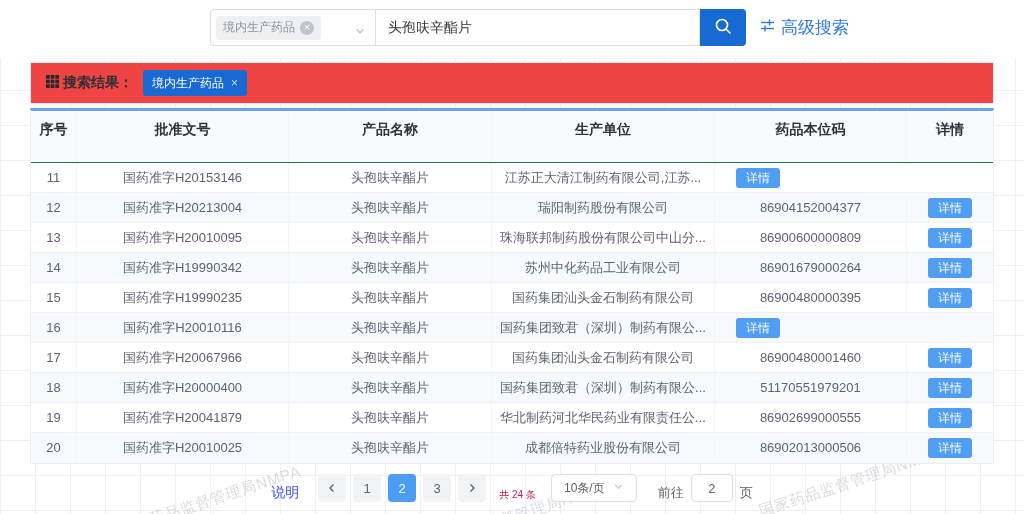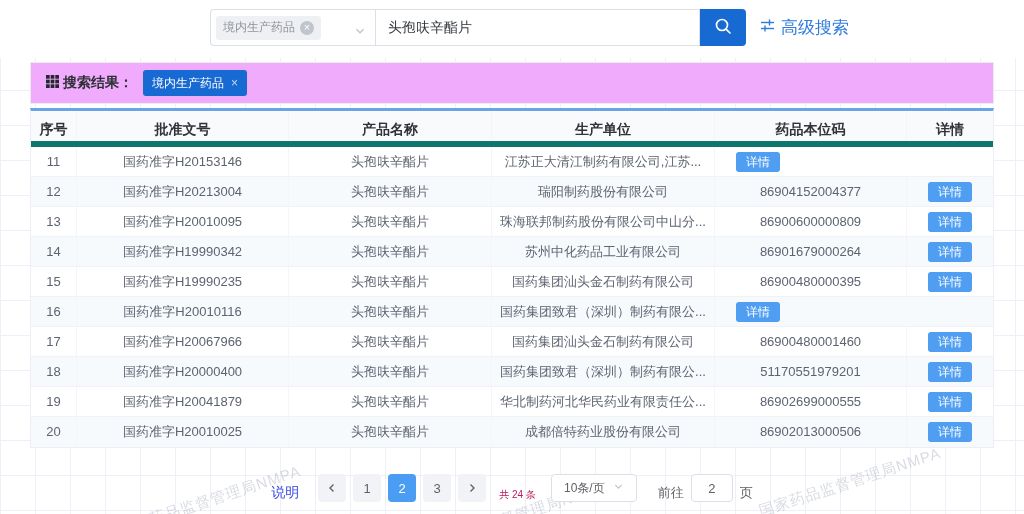--- a/index.html
+++ b/index.html
@@ -31,32 +31,32 @@
     line-height:13px; text-align:center; cursor:pointer; }
   .select-caret{ position:absolute; right:9px; top:13px; }
   .search-input{ width:325px; border:1px solid #dcdfe6; border-radius:0; padding:0 12px; font-size:14px;
     color:#33373d; outline:none; font-family:"Liberation Sans",sans-serif; }
   .search-btn{ width:46px; border:none; background:#176ad2; border-radius:0 4px 4px 0; cursor:pointer;
     display:flex; align-items:center; justify-content:center; }
   .adv-link{ display:flex; align-items:center; gap:6px; margin-left:14px; color:#2d7be0; font-size:17px;
     text-decoration:none; cursor:pointer; }
 
   
-  .results-panel{ position:absolute; left:30px; top:62px; width:964px; height:42px; background:#f0abfc;
+  .results-panel{ position:absolute; left:30px; top:62px; width:964px; height:42px; background:#ef4444;
     border:1px solid #e9ecf1; z-index:1; display:flex; align-items:center; padding:4px 15px; }
   .results-label{ font-size:14px; font-weight:bold; color:#2b2f36; margin-left:4px; }
   .result-tag{ margin-left:10px; background:#176ad2; color:#fff; font-size:12px; height:26px;
     display:inline-flex; align-items:center; gap:7px; padding:0 9px; border-radius:3px; cursor:pointer; }
   .tag-close{ color:rgba(255,255,255,0.75); font-size:12px; cursor:pointer; }
 
   
   .table-panel{ position:absolute; left:30px; top:108px; width:964px; background:#fff;
     border:1px solid #ebeef5; border-top:3px solid #6ba4e3; z-index:1; }
   .thead, .trow{ display:flex; width:100%; }
-  .thead{ background:#f9fafc; height:36px; border-bottom:6px solid #0f766e; }
+  .thead{ background:#f9fafc; height:52px; border-bottom:1px solid #0f766e; }
   .thead .cell{ font-weight:bold; font-size:14px; color:#303339; line-height:36px; }
   .trow{ height:30px; border-bottom:1px solid #f0f2f7; background:#fff; }
   .trow:last-child{ border-bottom:none; }
   .trow.stripe{ background:#f7fafd; }
   .cell{ text-align:center; font-size:13px; color:#5d6370; line-height:30px; white-space:nowrap;
     overflow:hidden; border-right:1px solid #f3f5f9; }
   .cell:last-child{ border-right:none; }
   .col-0{ width:46px; } .col-1{ width:212px; } .col-2{ width:203px; }
   .col-3{ width:223px; } .col-4{ width:192px; } .col-5{ width:86px; }
   .detail-btn{ background:#4f9ef2; color:#fff; border:none; border-radius:3px; font-size:12px;

